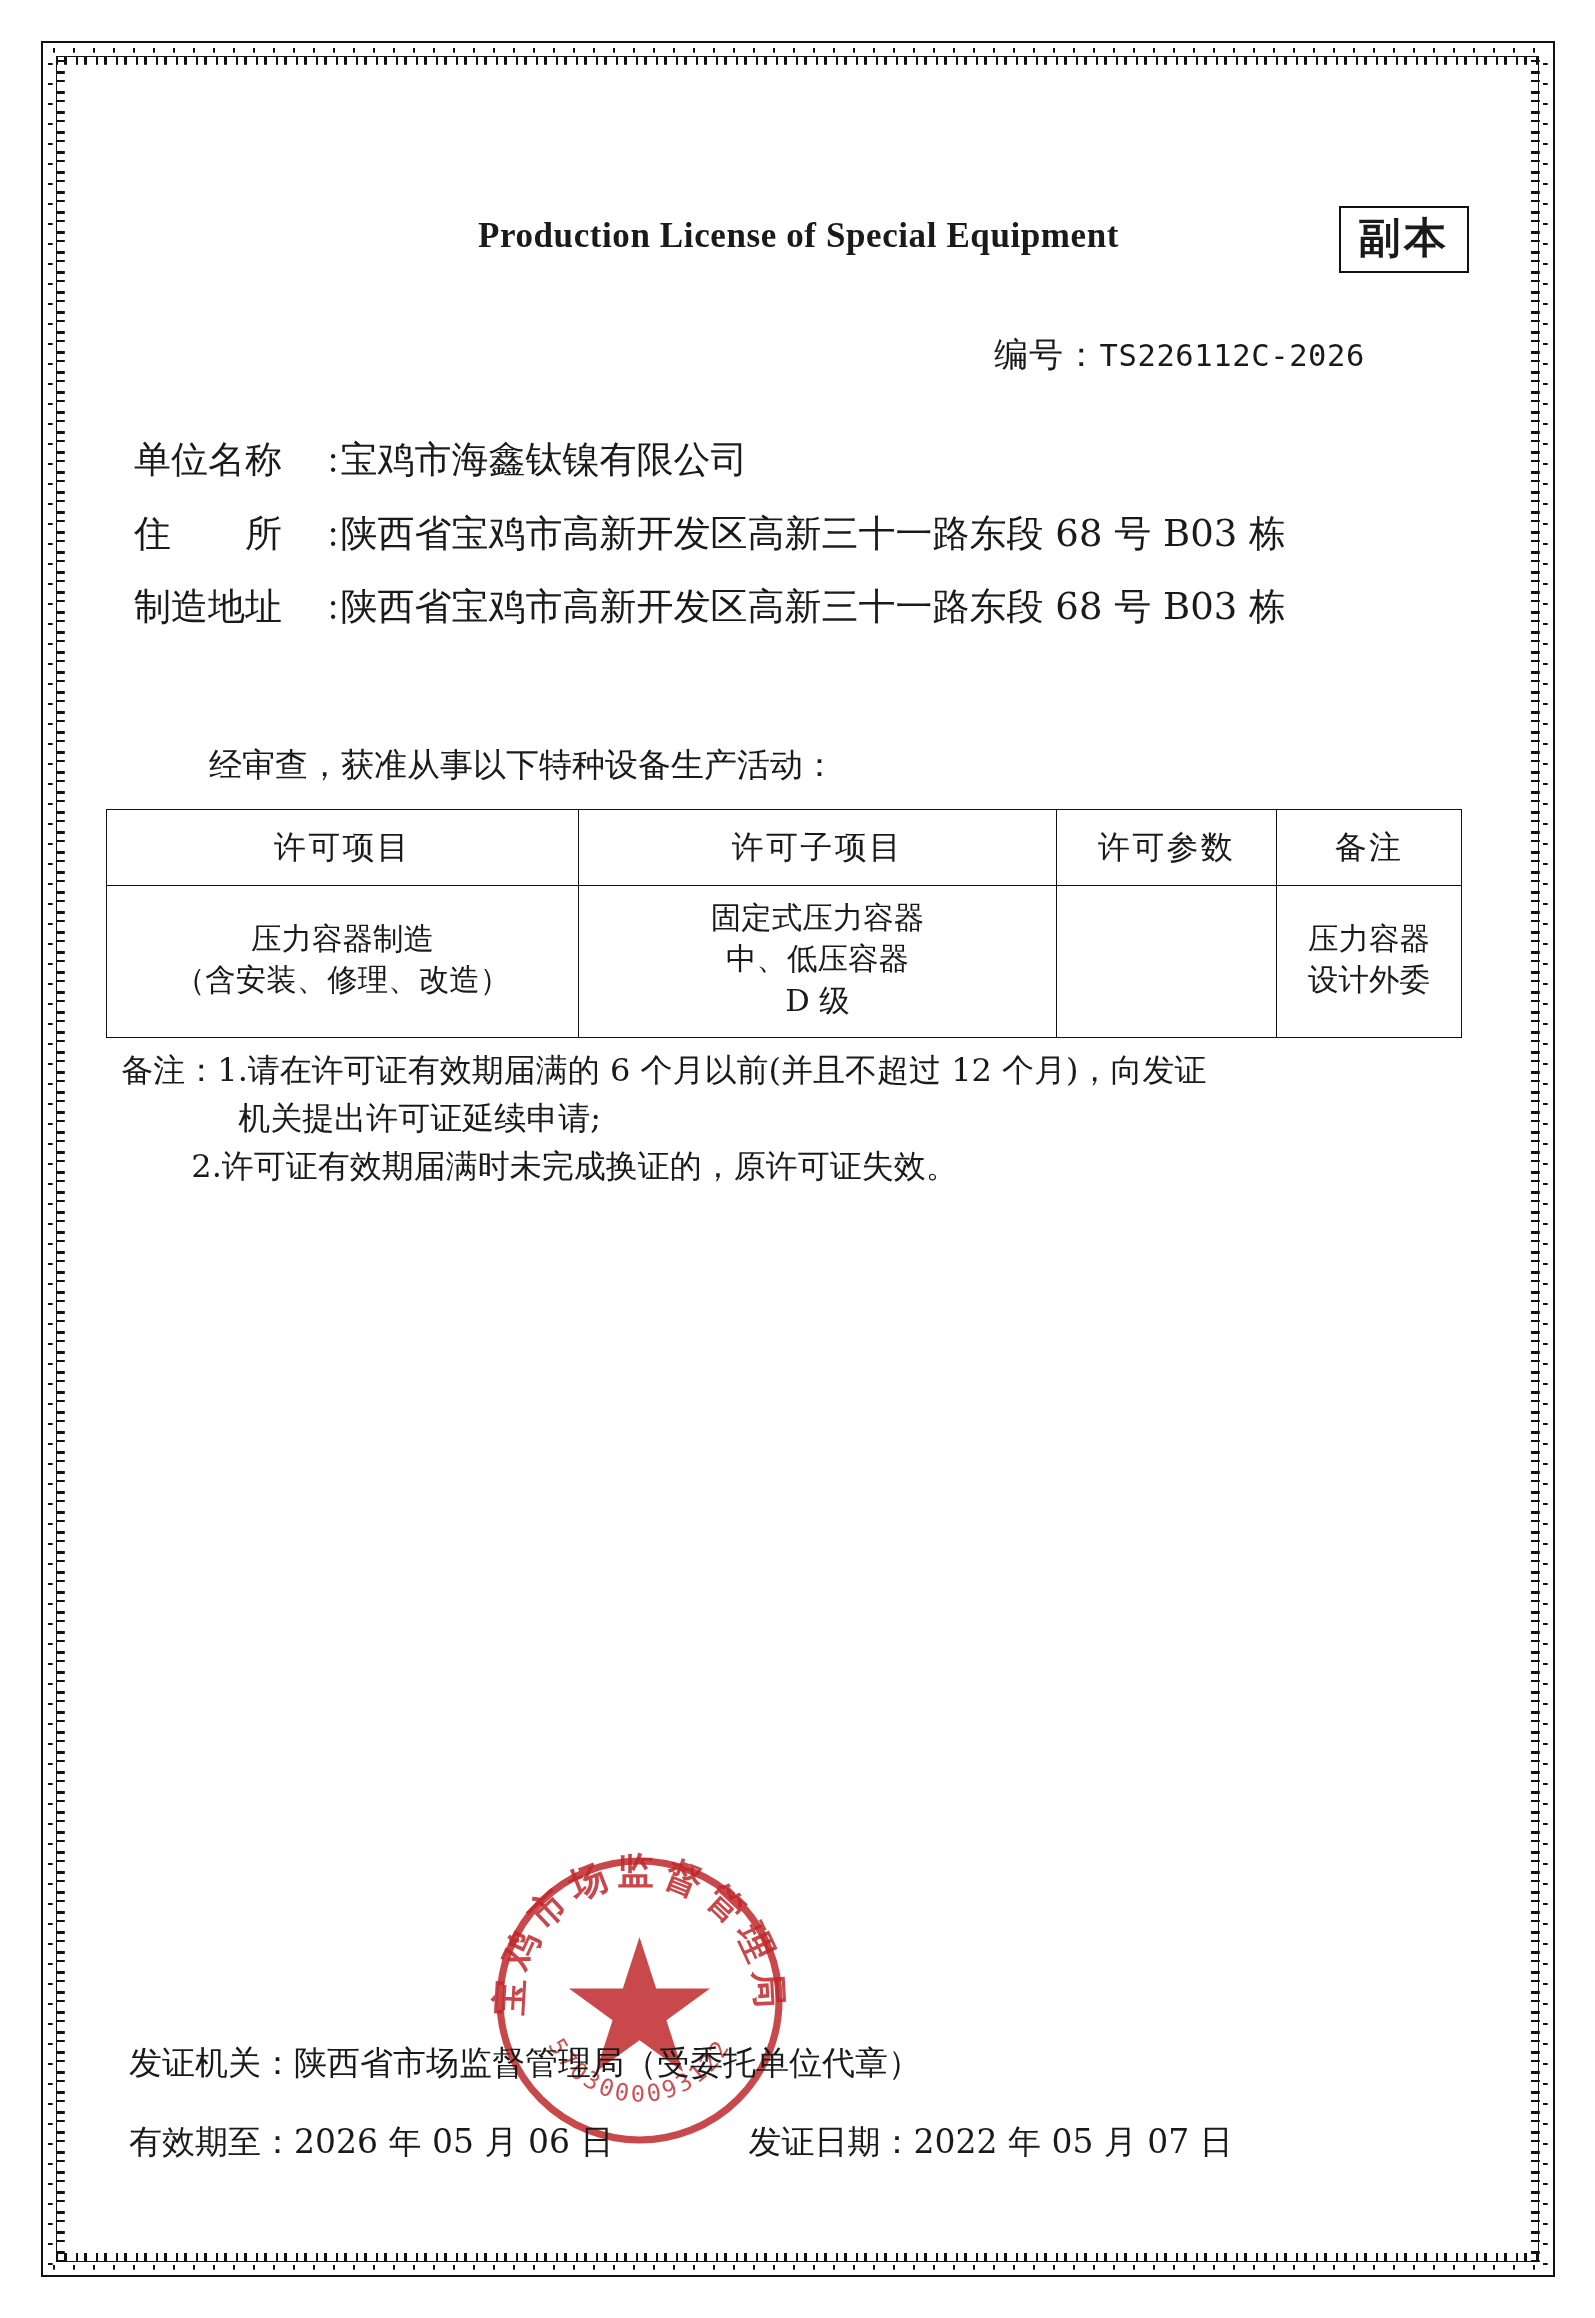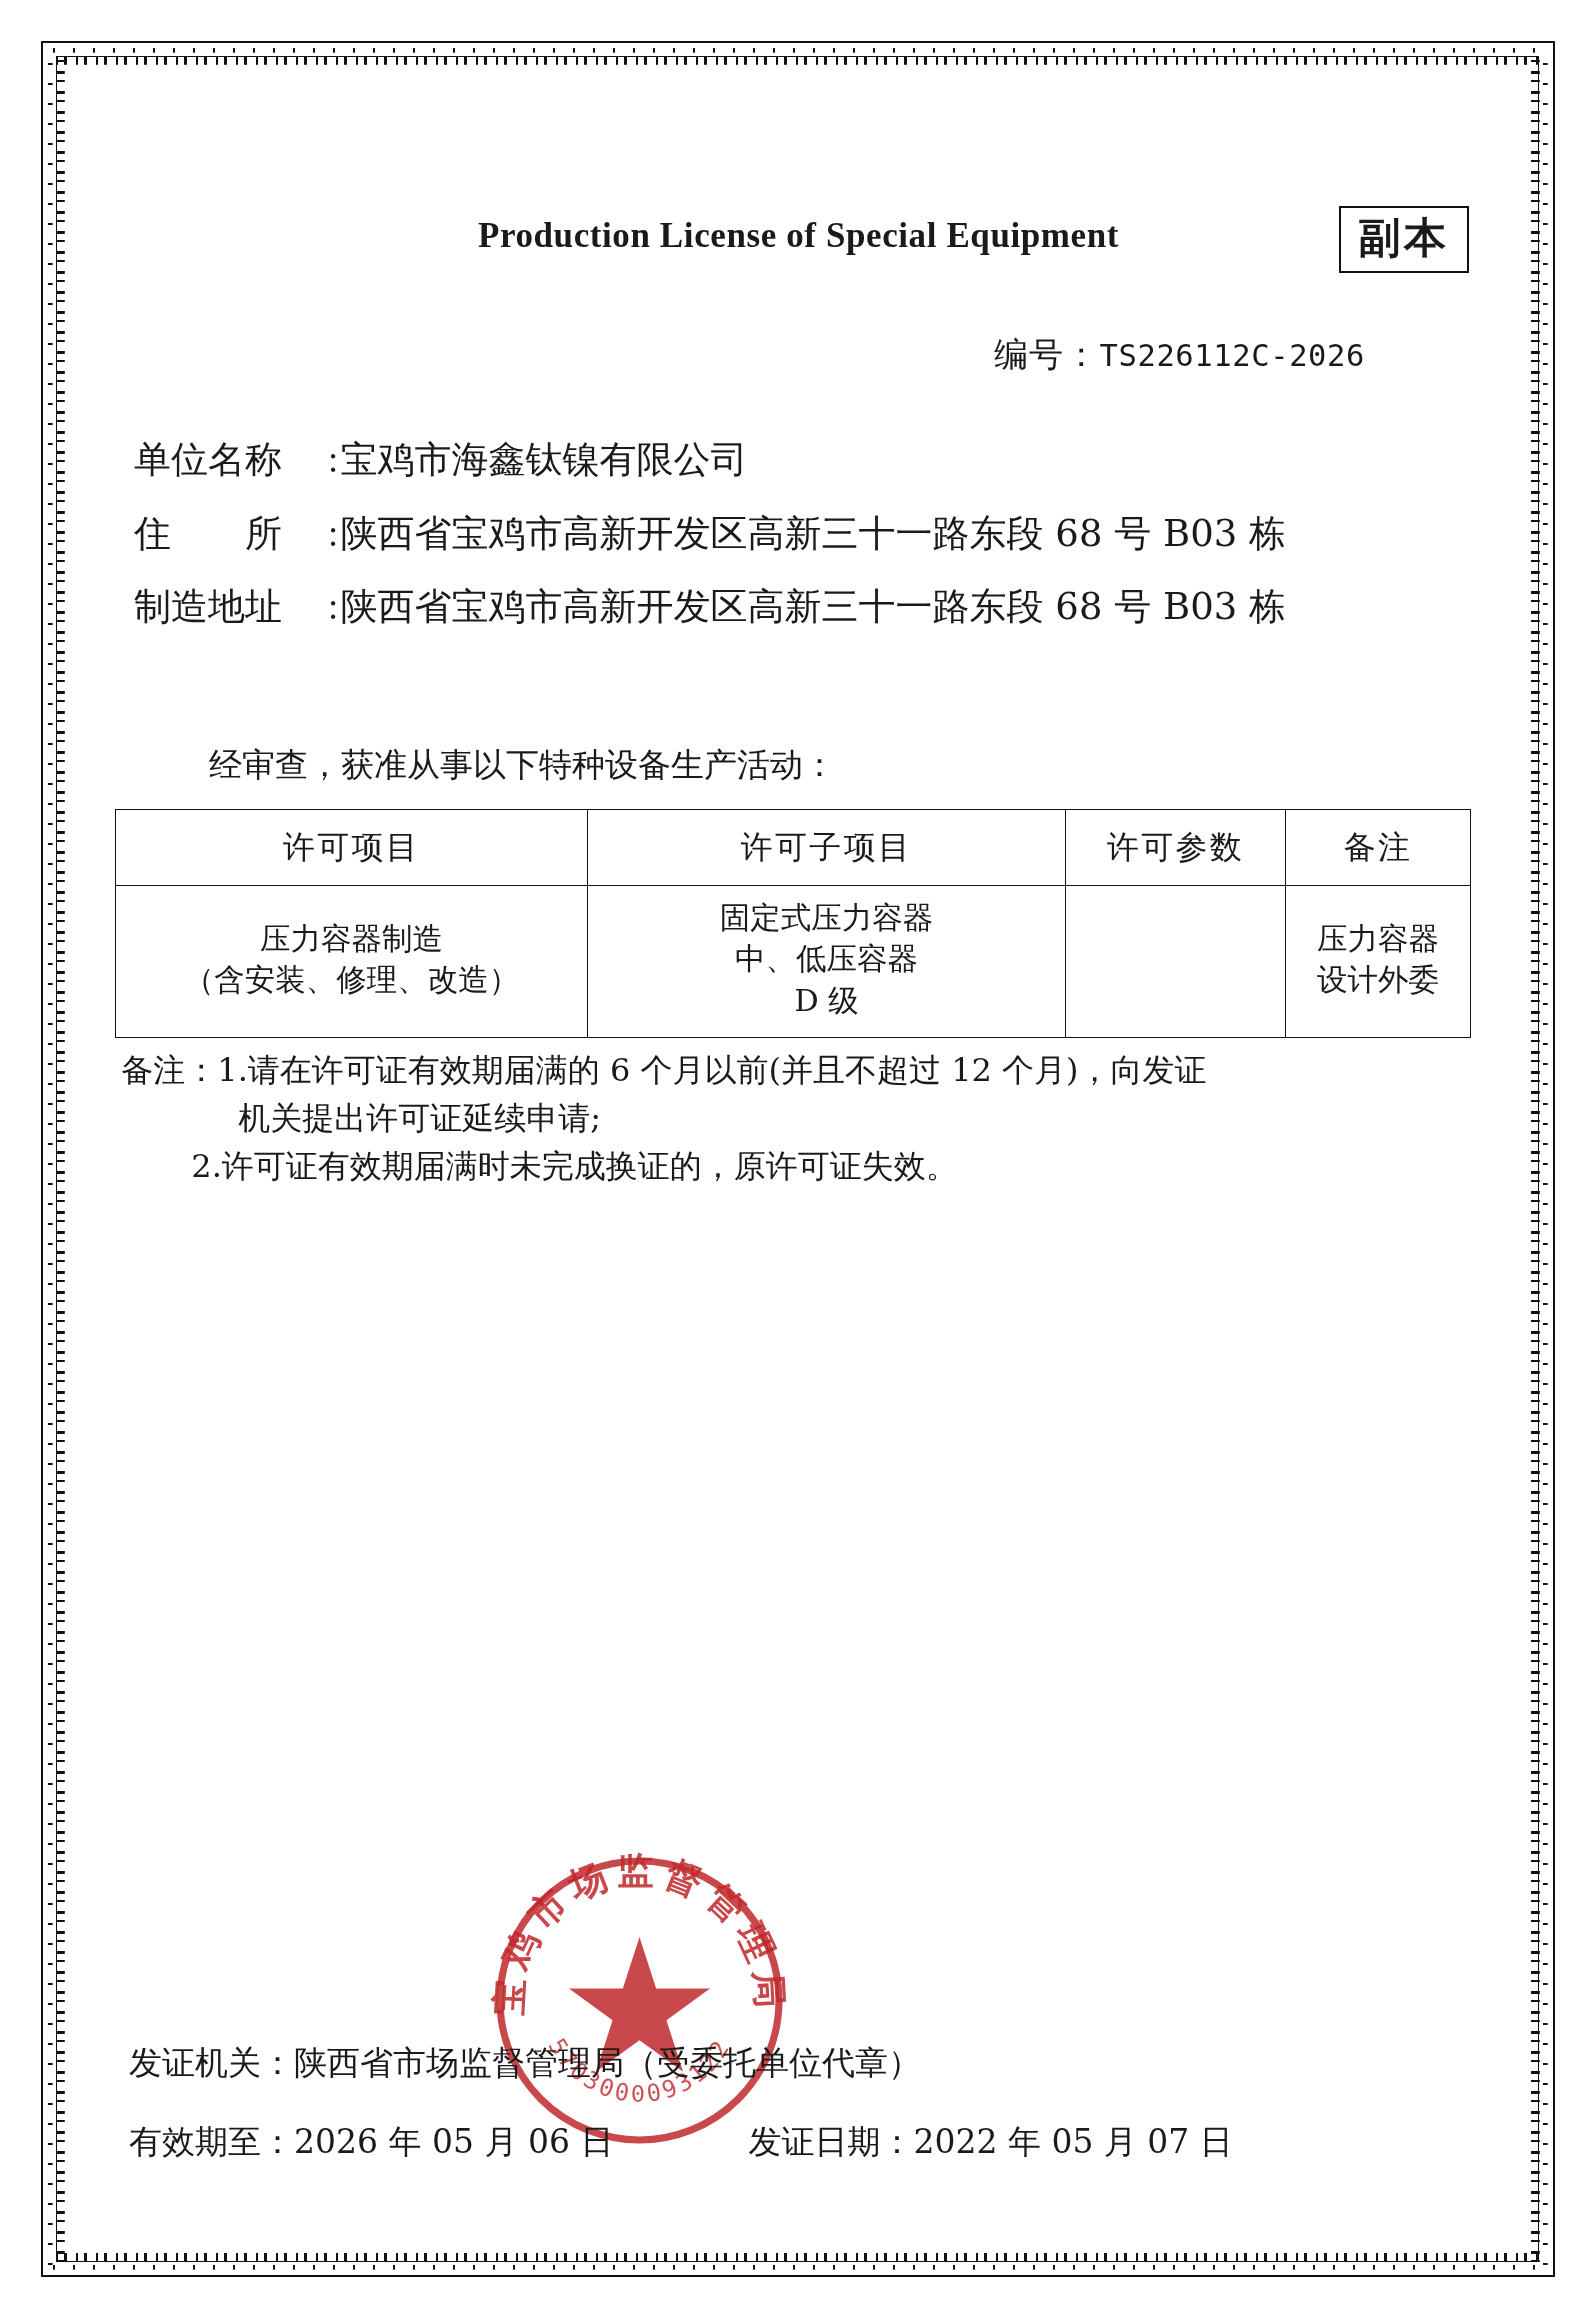--- a/index.html
+++ b/index.html
@@ -203,21 +203,21 @@
   .scope-lead {
     margin-top: 106px;
     padding-left: 103px;
     font-size: 33px;
     font-family: "DejaVu Serif", "Liberation Serif", serif;
   }
 
   
   table.license-table {
     margin-top: 21px;
-    margin-left: 9px;
+    margin-left: 0;
     border-collapse: collapse;
     width: 1344px;
     table-layout: fixed;
   }
   table.license-table td, table.license-table th {
     border: 1.8px solid #111;
     text-align: center;
     font-family: "DejaVu Serif", "Liberation Serif", serif;
     font-weight: normal;
   }

